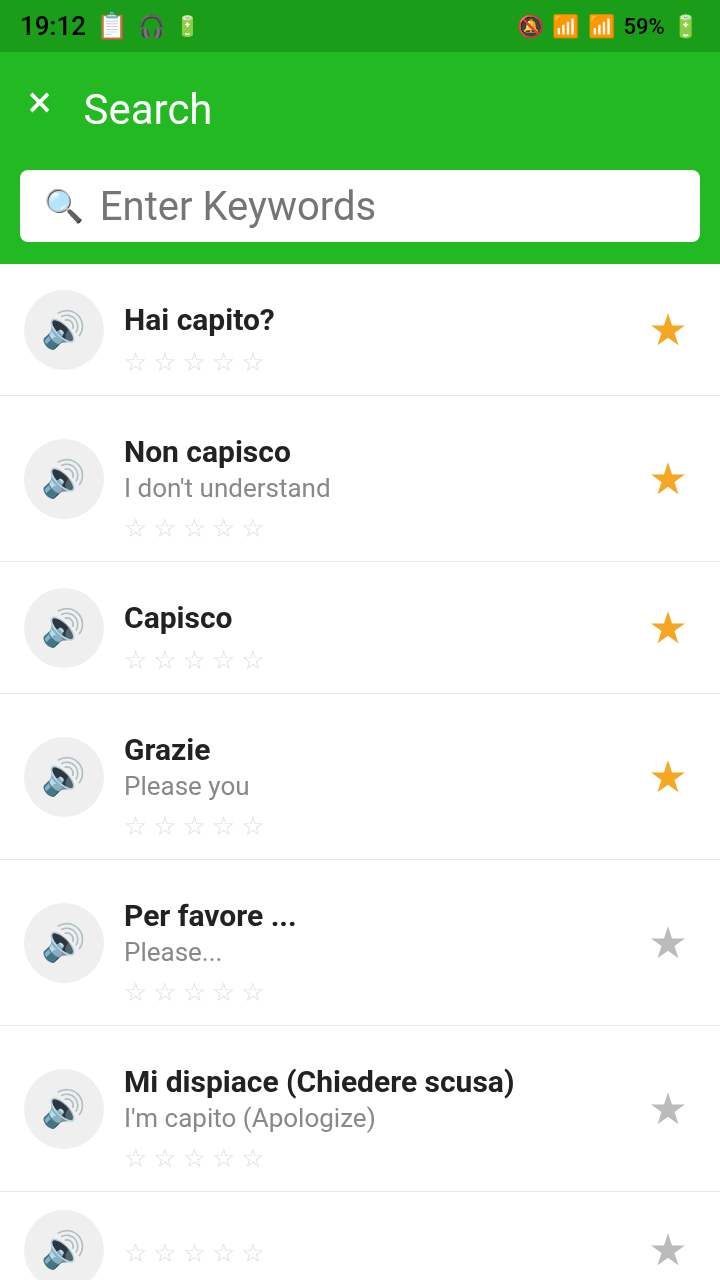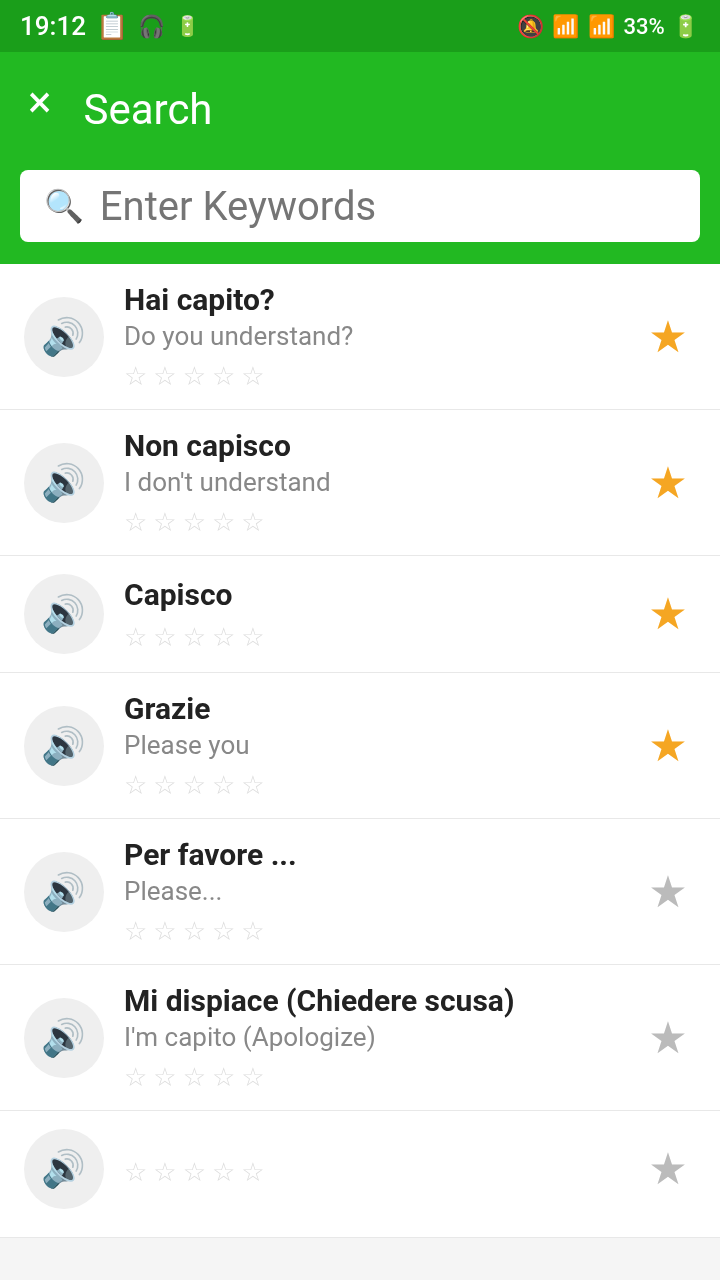--- a/index.html
+++ b/index.html
@@ -13,21 +13,21 @@
     }
 
     
     .status-bar {
       background: #1a9e1a;
       height: 52px;
       display: flex;
       align-items: center;
       justify-content: space-between;
       padding: 0 20px;
-      color: #ffffff;
+      color: #000000;
       font-size: 26px;
       font-weight: 500;
     }
     .status-left { display: flex; align-items: center; gap: 10px; }
     .status-right { display: flex; align-items: center; gap: 8px; font-size: 22px; }
 
     
     .header {
       background: #22b922;
       height: 100px;
@@ -110,20 +110,21 @@
     .phrase-content {
       flex: 1;
       display: flex;
       flex-direction: column;
       gap: 4px;
     }
     .phrase-original {
       font-size: 30px;
       font-weight: 700;
       color: #222;
+      margin-top: 20px;
     }
     .phrase-translation {
       font-size: 26px;
       color: #888;
     }
     .stars {
       display: flex;
       gap: 6px;
       margin-top: 6px;
     }
@@ -157,21 +158,21 @@
   <div class="status-left">
     <span>19:12</span>
     <span>📋</span>
     <span style="font-size:22px;">🎧</span>
     <span style="font-size:20px;">🔋</span>
   </div>
   <div class="status-right">
     <span>🔕</span>
     <span>📶</span>
     <span>📶</span>
-    <span>33%</span>
+    <span>59%</span>
     <span>🔋</span>
   </div>
 </div>
 
 <div class="header">
   <span class="close-btn">×</span>
   <span class="header-title">Search</span>
 </div>
 
 <div class="search-bar-container">
@@ -181,21 +182,20 @@
   </div>
 </div>
 
 <div class="list" id="phrase-list">
     <div class="list-item">
     <div class="speaker-btn">
       <span class="speaker-icon">🔊</span>
     </div>
     <div class="phrase-content">
       <span class="phrase-original">Hai capito?</span>
-      <span class="phrase-translation">Do you understand?</span>
       <div class="stars">
         <span class="star">☆</span>
         <span class="star">☆</span>
         <span class="star">☆</span>
         <span class="star">☆</span>
         <span class="star">☆</span>
       </div>
     </div>
     <div class="favorite-btn">
       <span class="star-filled">★</span>

